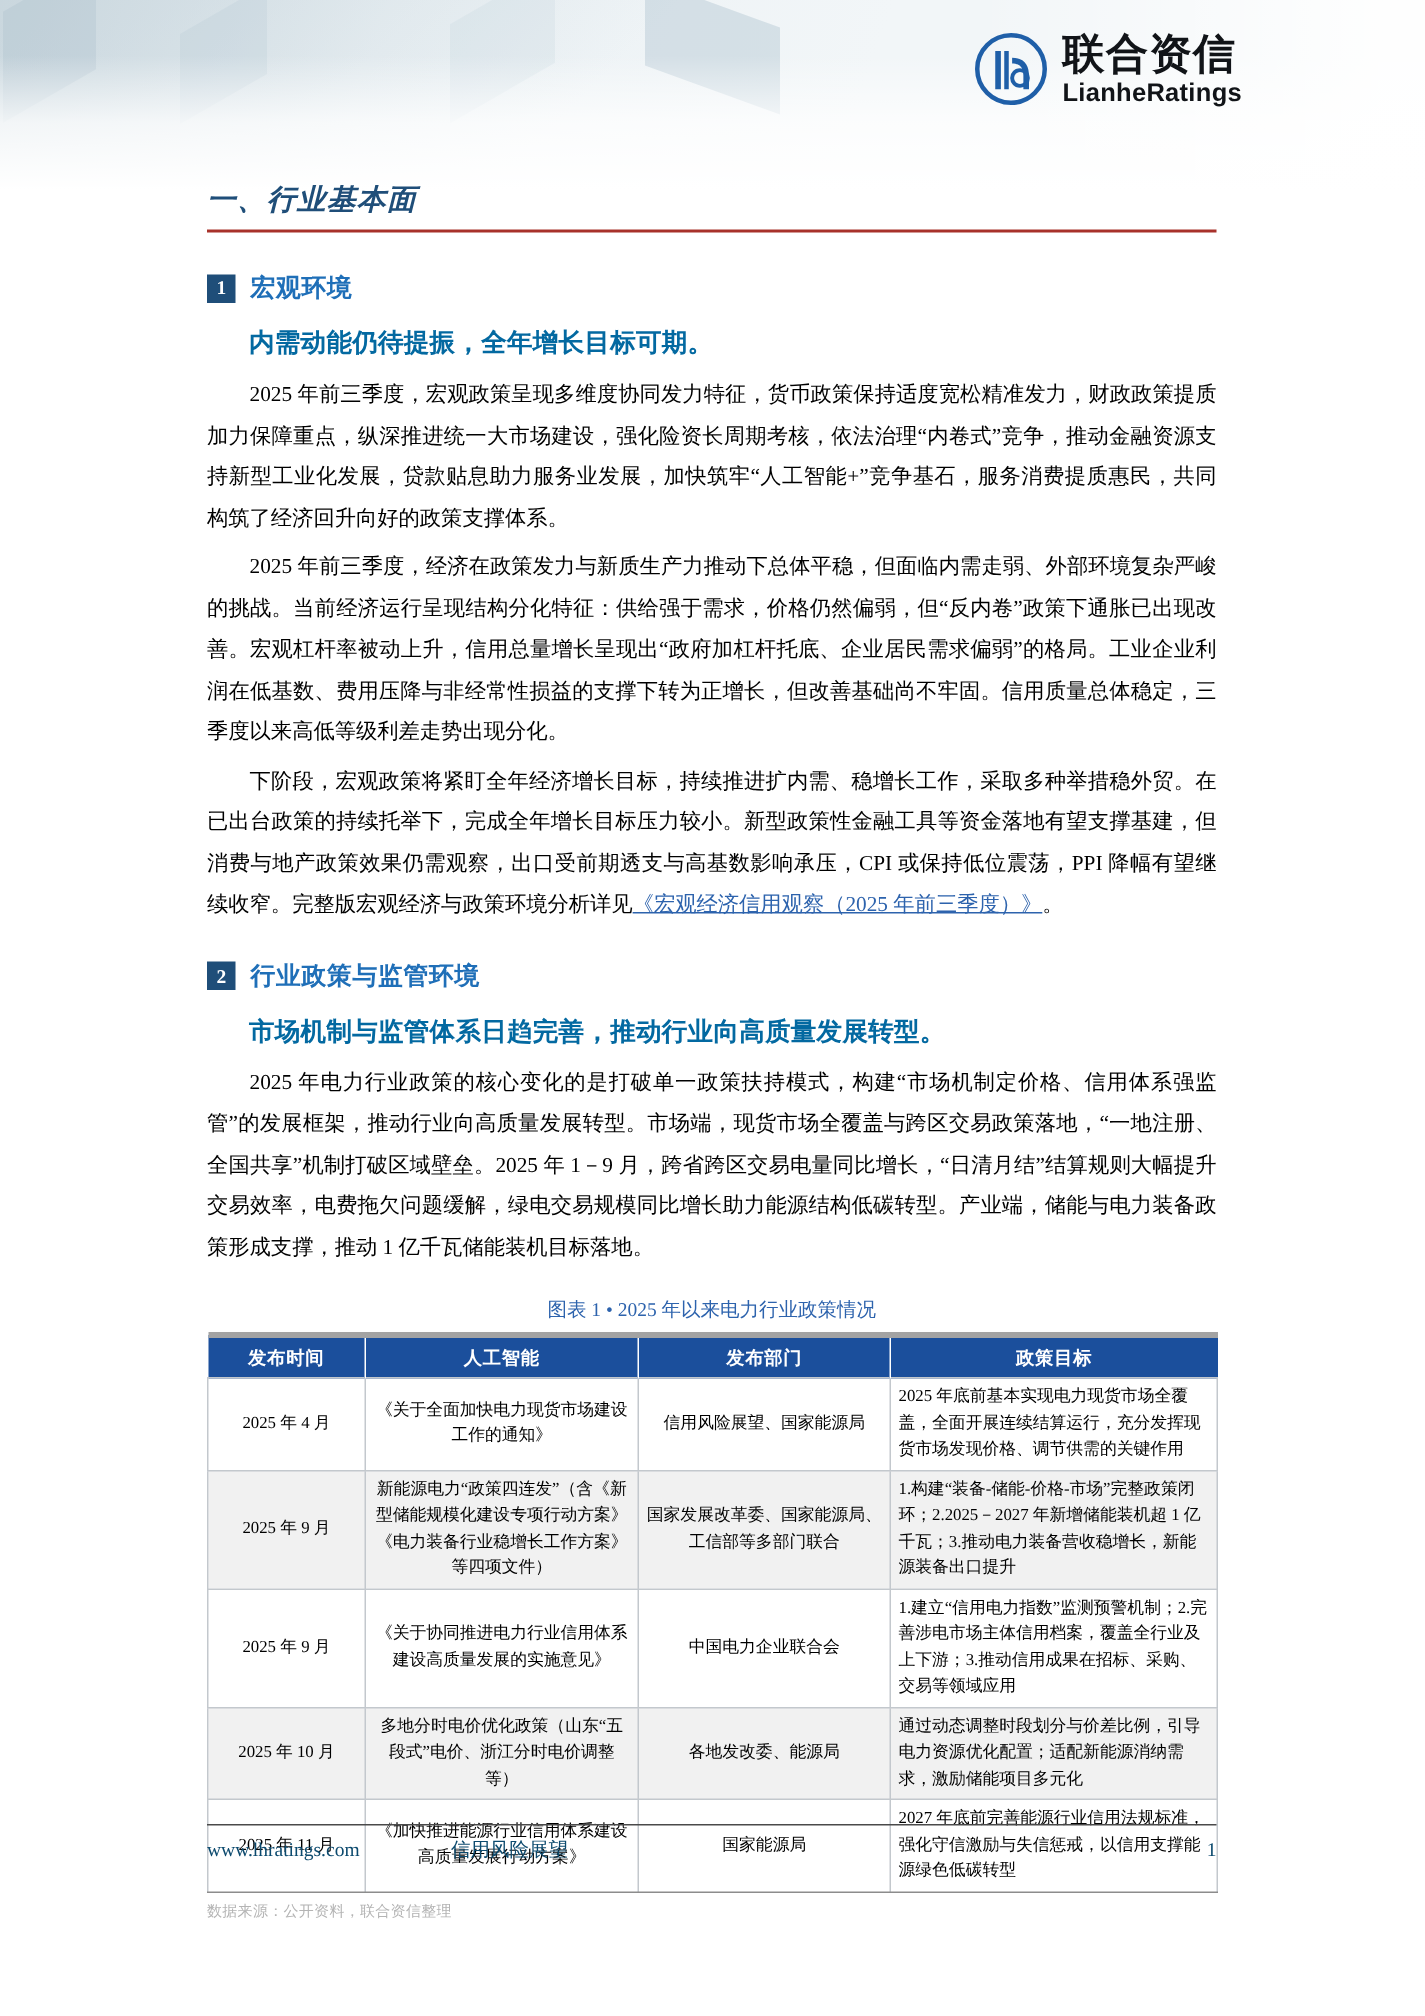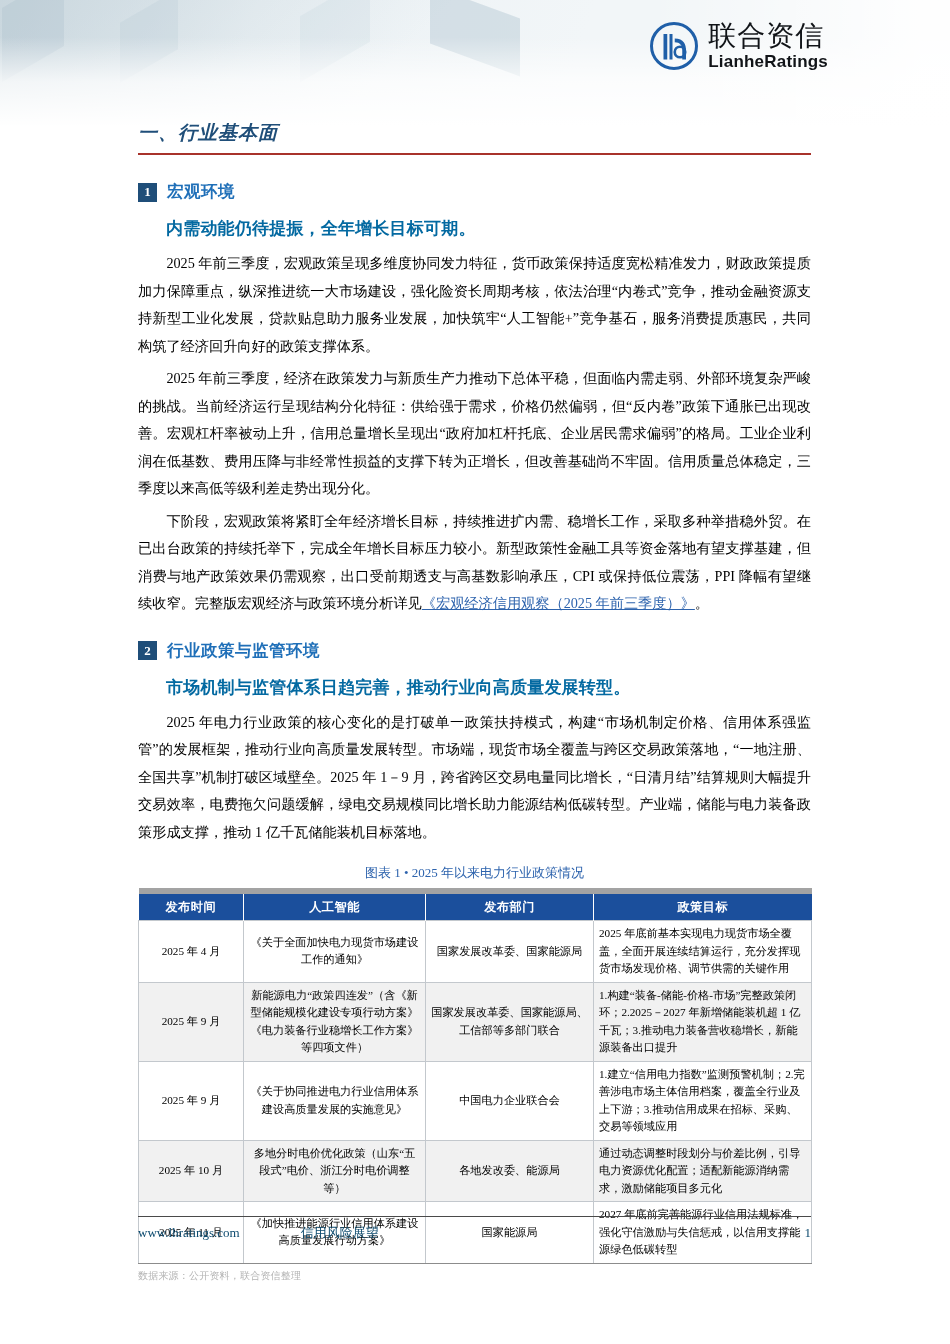--- a/index.html
+++ b/index.html
@@ -71,21 +71,21 @@
     top: 22px;
     right: 122px;
     display: flex;
     align-items: center;
     gap: 10px;
   }
   .logo-mark { width: 48px; height: 48px; flex: none; }
   .logo-text { line-height: 1; }
   .logo-cn {
     font-family: "Liberation Sans", "DejaVu Sans", sans-serif;
-    font-weight: normal;
+    font-weight: bold;
     font-size: 28px;
     letter-spacing: 1px;
     color: #111418;
     display: block;
   }
   .logo-en {
     font-family: "Liberation Sans", "DejaVu Sans", sans-serif;
     font-weight: bold;
     font-size: 17px;
     letter-spacing: 0.2px;
@@ -174,21 +174,21 @@
     text-align: center;
     color: #2d63ad;
     font-size: 13px;
     margin: 18px 0 6px 0;
     font-family: "Liberation Serif", serif;
   }
   table.policy {
     width: 673px;
     border-collapse: collapse;
     table-layout: fixed;
-    border-top: 6px solid #a3a3a3;
+    border-top: 4px solid #a3a3a3;
     font-size: 11.2px;
   }
   table.policy th {
     background: #1b4f9c;
     color: #ffffff;
     font-family: "Liberation Sans", "DejaVu Sans", sans-serif;
     font-weight: bold;
     font-size: 12.2px;
     height: 24px;
     text-align: center;
@@ -307,21 +307,21 @@
           <th>发布时间</th>
           <th>人工智能</th>
           <th>发布部门</th>
           <th>政策目标</th>
         </tr>
       </thead>
       <tbody>
         <tr>
           <td class="c-date">2025 年 4 月</td>
           <td class="c-policy">《关于全面加快电力现货市场建设工作的通知》</td>
-          <td class="c-dept">国家发展改革委、国家能源局</td>
+          <td class="c-dept">信用风险展望、国家能源局</td>
           <td class="c-goal">2025 年底前基本实现电力现货市场全覆盖，全面开展连续结算运行，充分发挥现货市场发现价格、调节供需的关键作用</td>
         </tr>
         <tr class="alt">
           <td class="c-date">2025 年 9 月</td>
           <td class="c-policy">新能源电力“政策四连发”（含《新型储能规模化建设专项行动方案》《电力装备行业稳增长工作方案》等四项文件）</td>
           <td class="c-dept">国家发展改革委、国家能源局、工信部等多部门联合</td>
           <td class="c-goal">1.构建“装备-储能-价格-市场”完整政策闭环；2.2025－2027 年新增储能装机超 1 亿千瓦；3.推动电力装备营收稳增长，新能源装备出口提升</td>
         </tr>
         <tr>
           <td class="c-date">2025 年 9 月</td>

